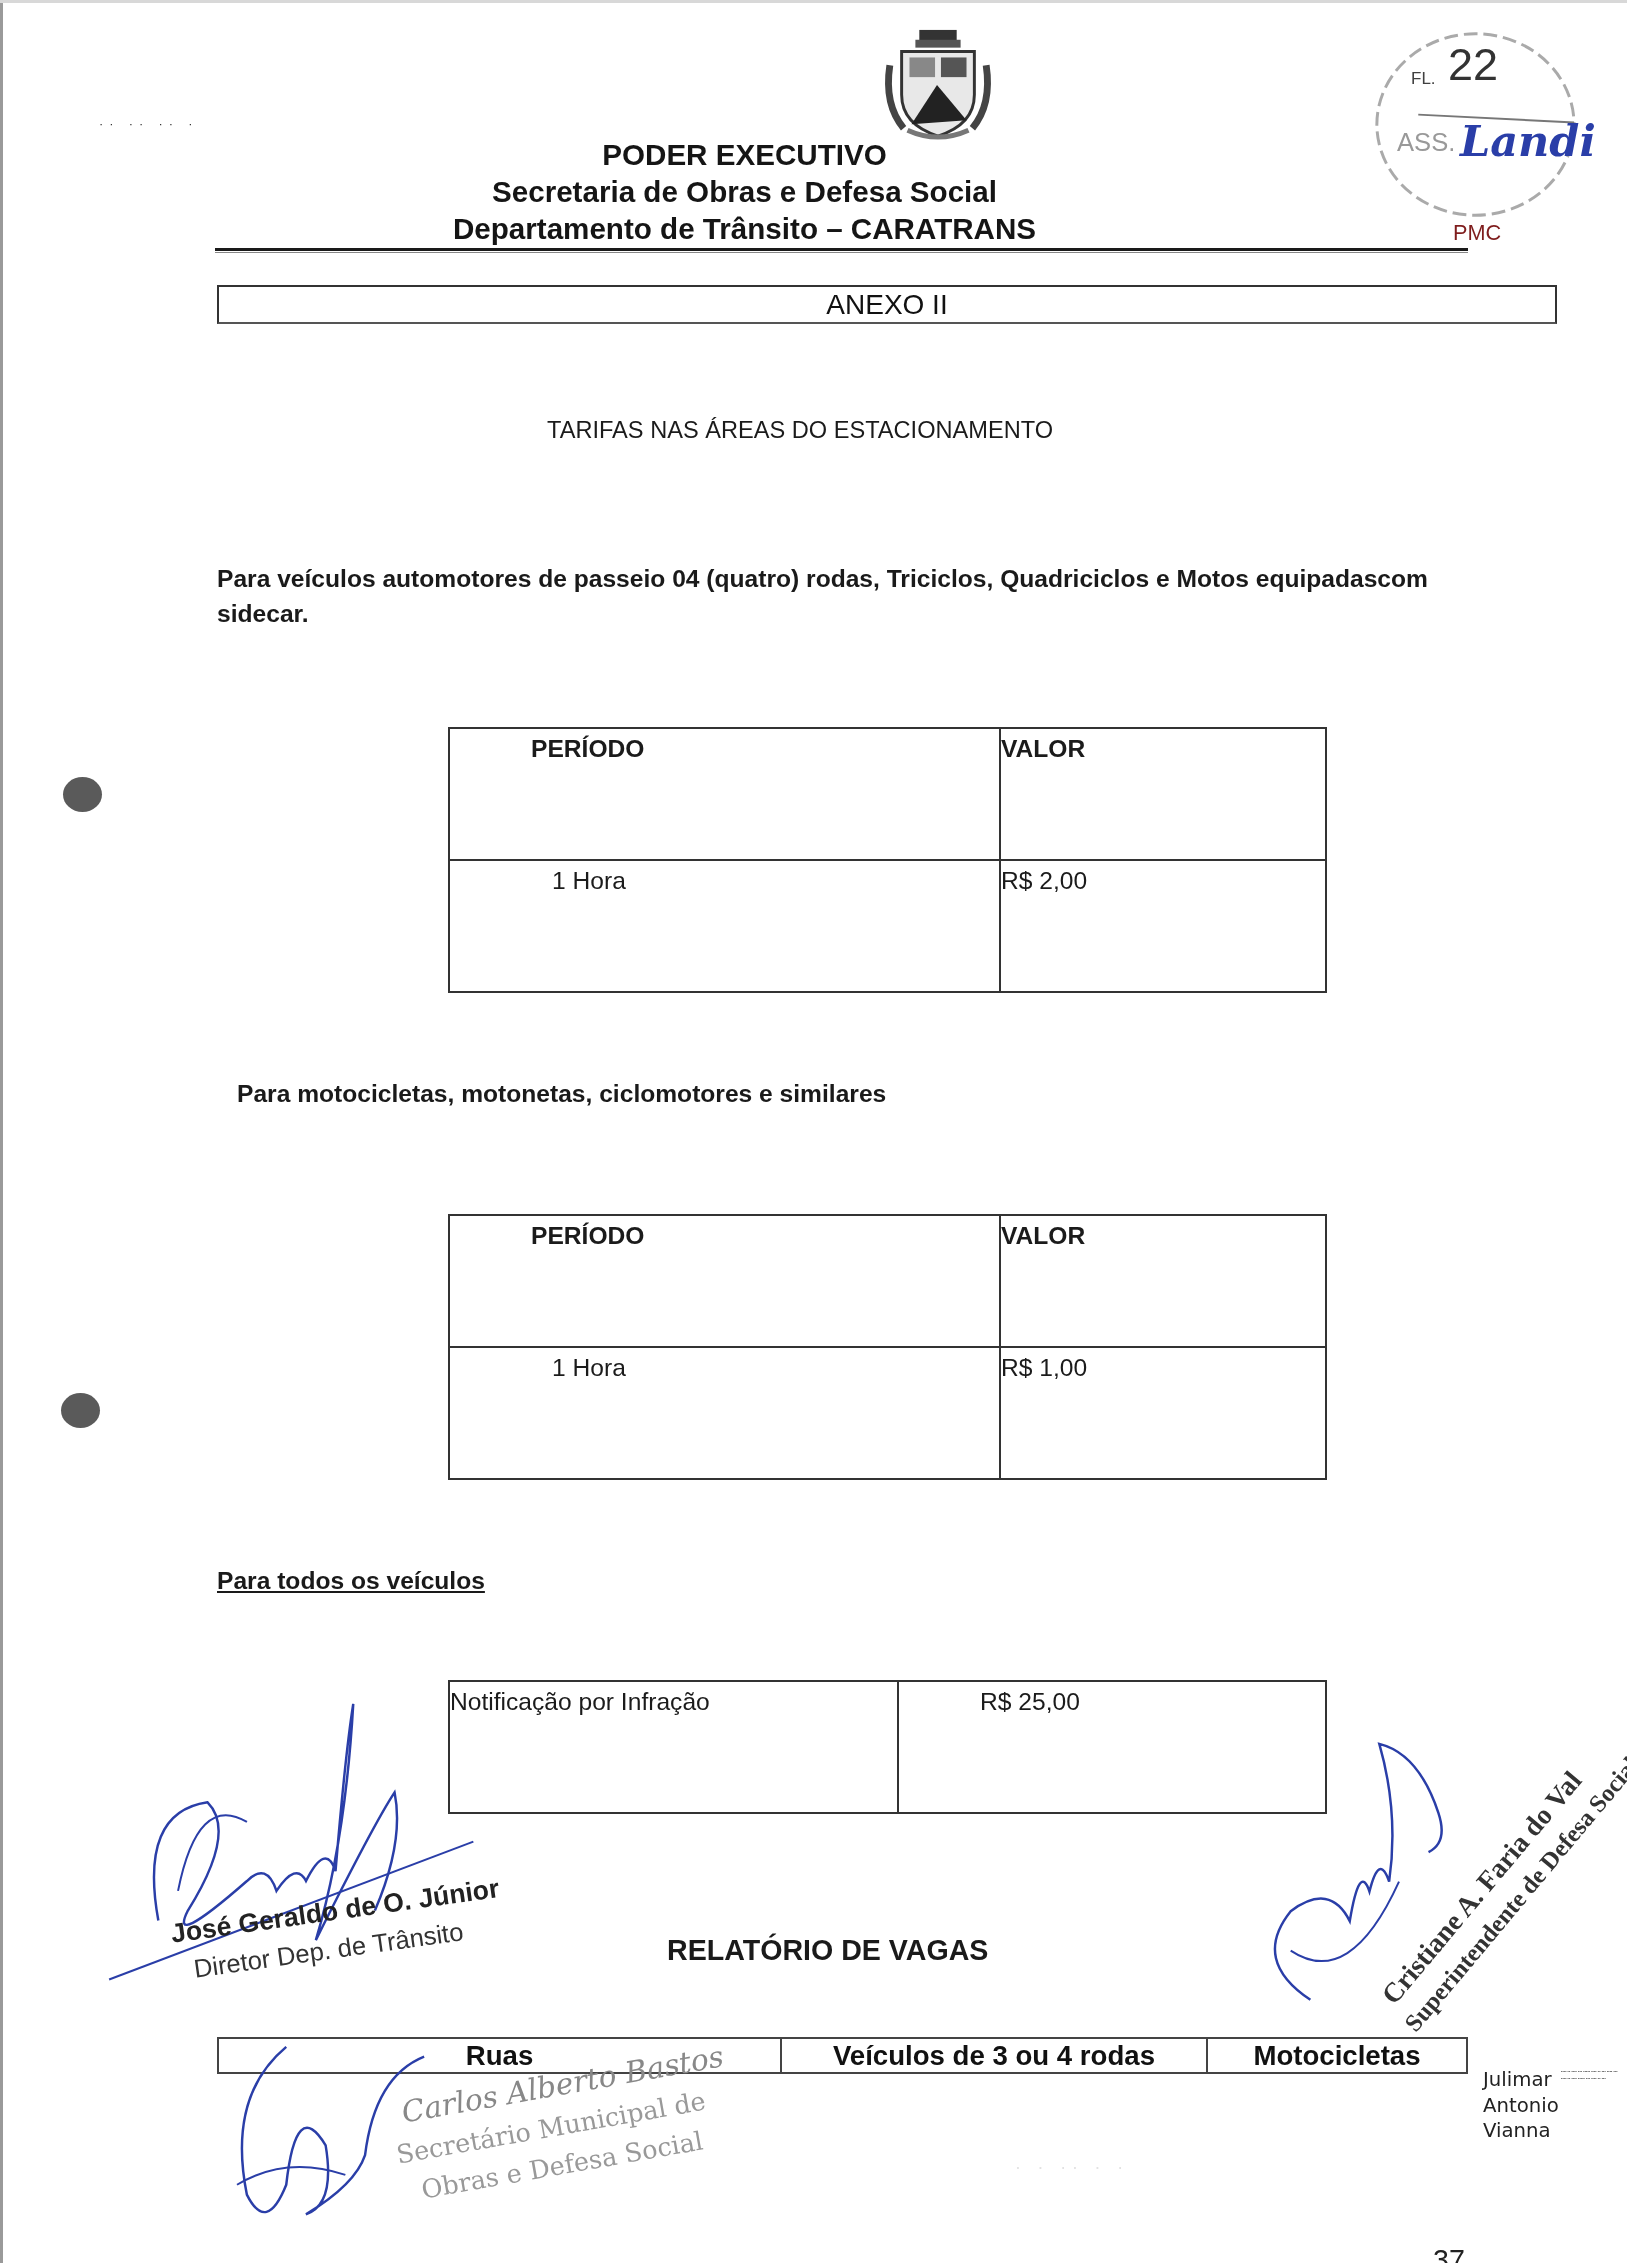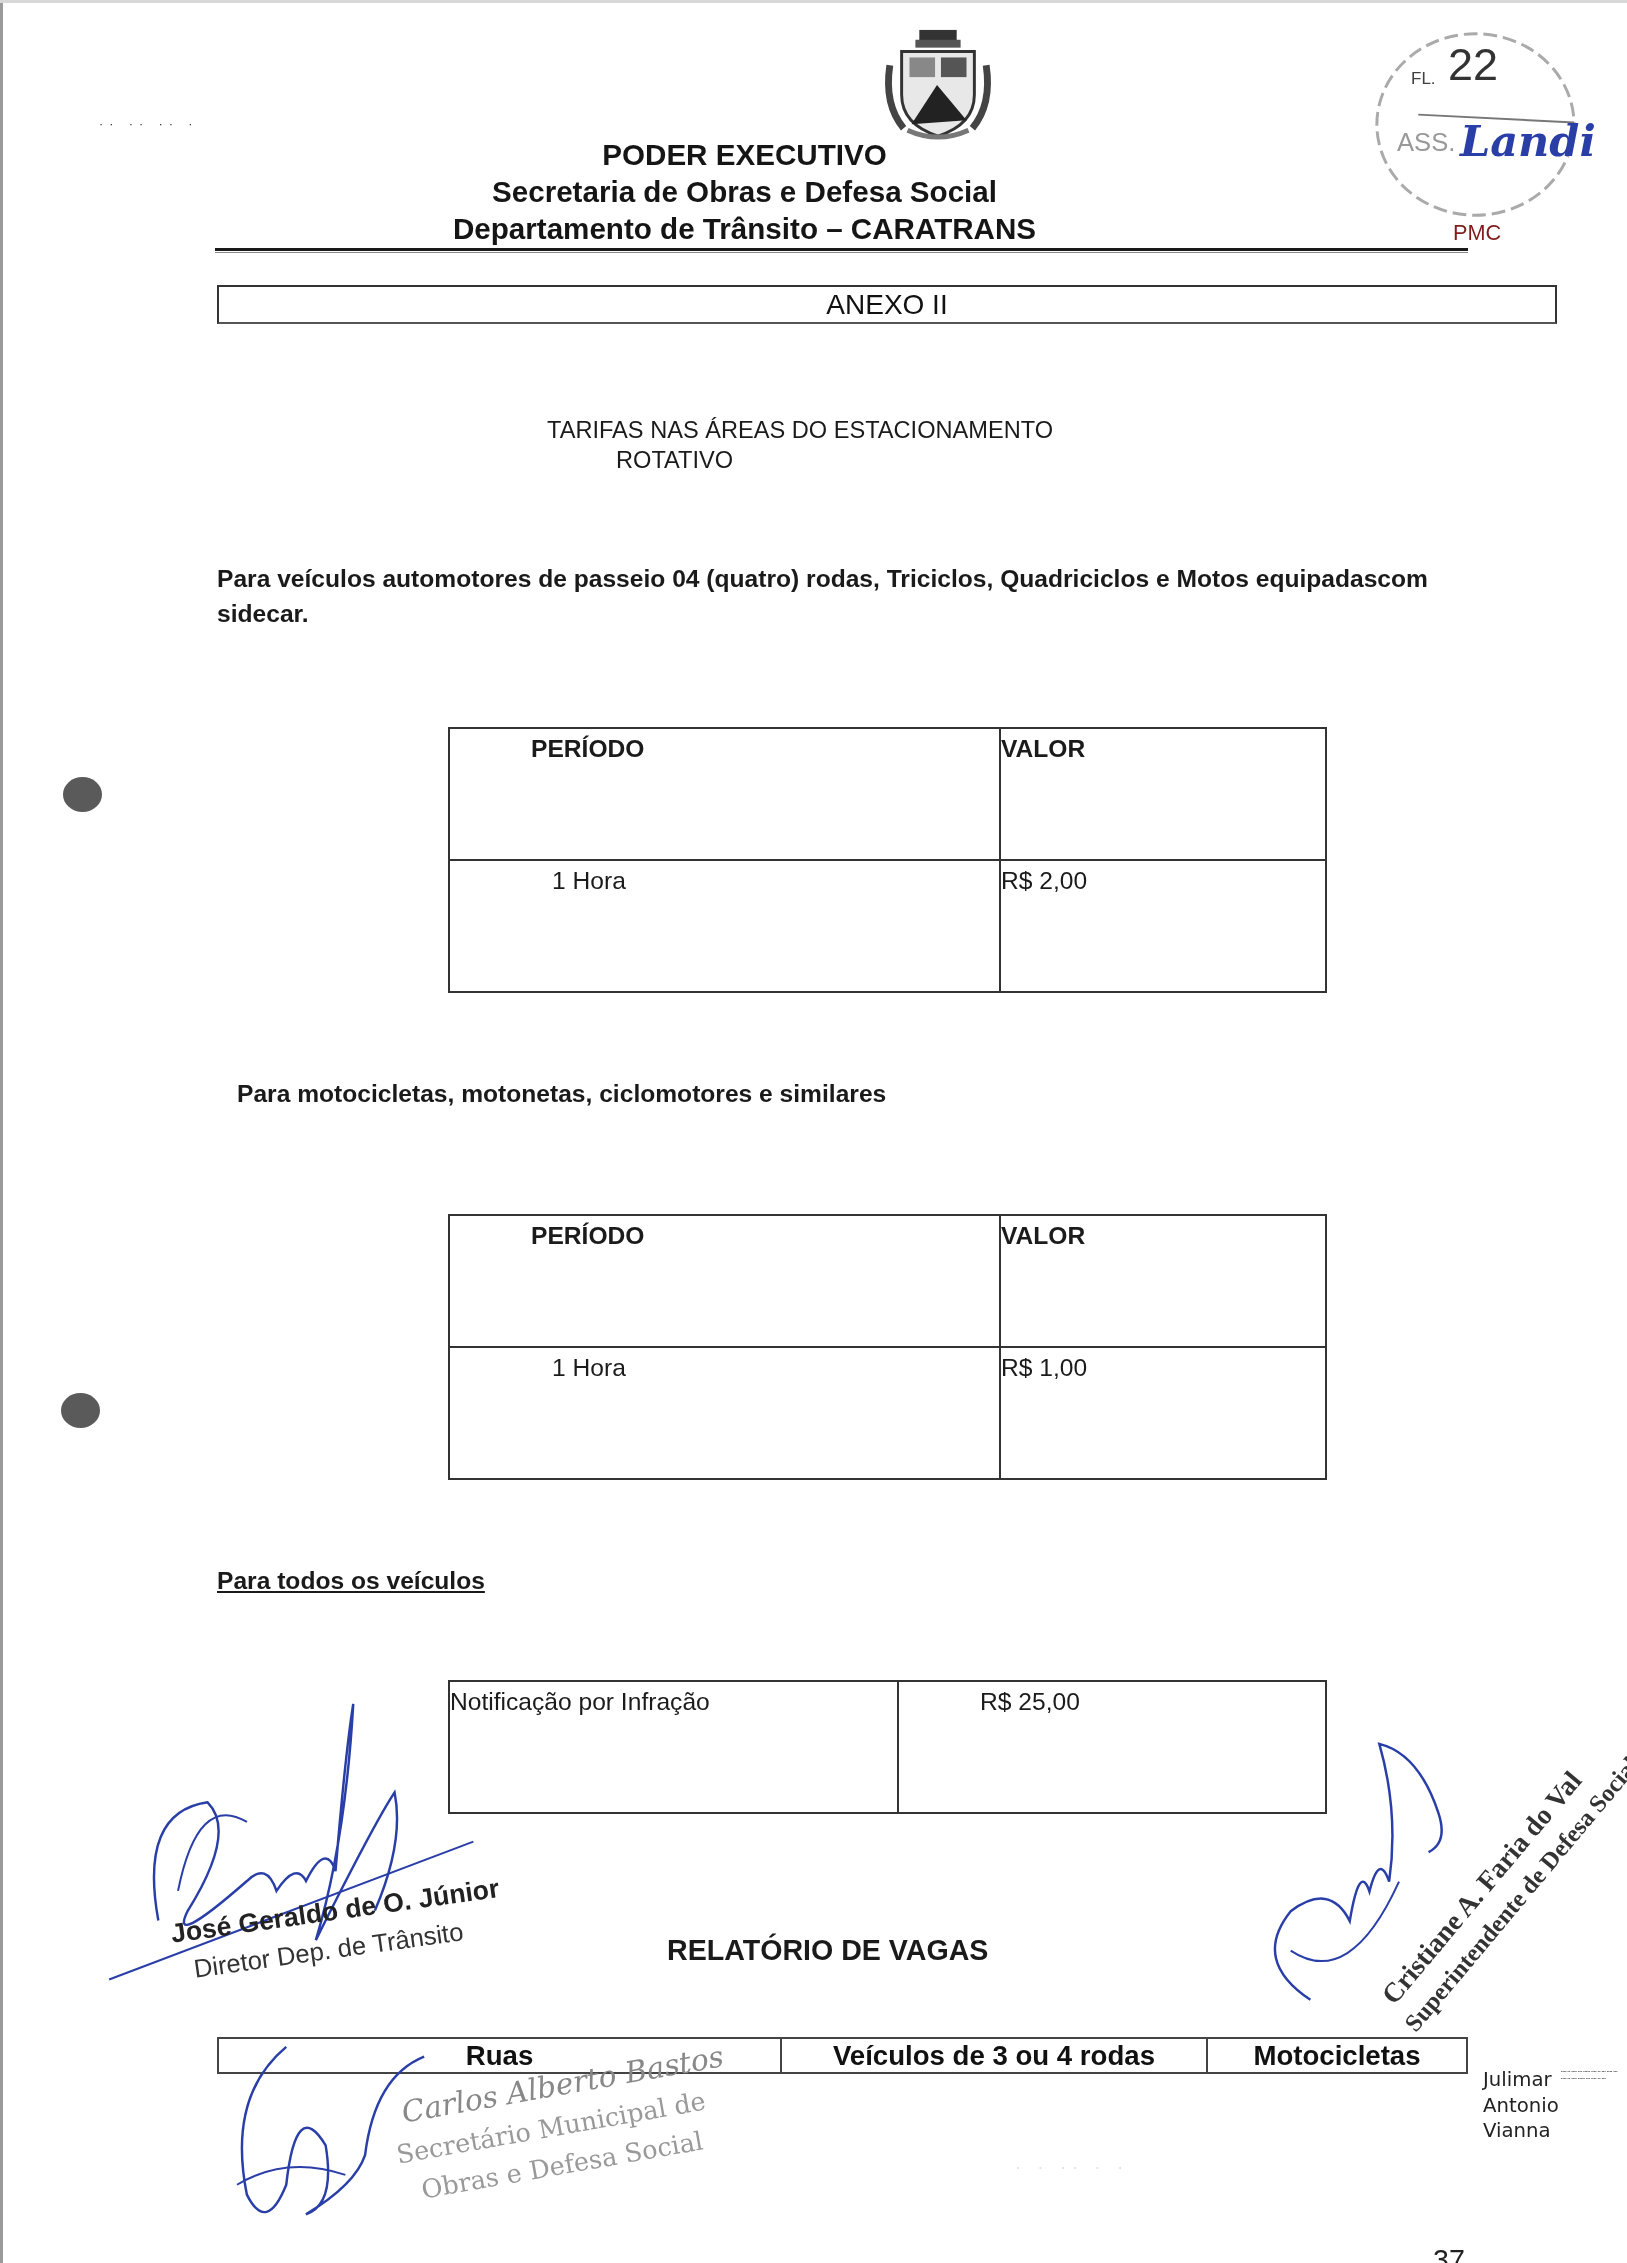--- a/index.html
+++ b/index.html
@@ -115,21 +115,20 @@
 <div class="abs stamp-fl">FL.</div>
 <div class="abs stamp-num">22</div>
 <div class="abs stamp-ass">ASS.</div>
 <div class="abs stamp-sig">Landi</div>
 <div class="abs stamp-pmc">PMC</div>
 
 <div class="abs annex">ANEXO II</div>
 
 <div class="abs subtitle">
   <span>TARIFAS NAS ÁREAS DO ESTACIONAMENTO</span>
-  <span class="l2">ROTATIVO</span>
 </div>
 
 <div class="abs para para1">Para veículos automotores de passeio 04 (quatro) rodas, Triciclos, Quadriciclos e Motos equipadascom sidecar.</div>
 <table class="tariff t1">
   <tbody>
       <tr>
     <td class="c1 hcell-p">PERÍODO</td>
     <td class="hcell-v">VALOR</td>
   </tr>
   <tr>

